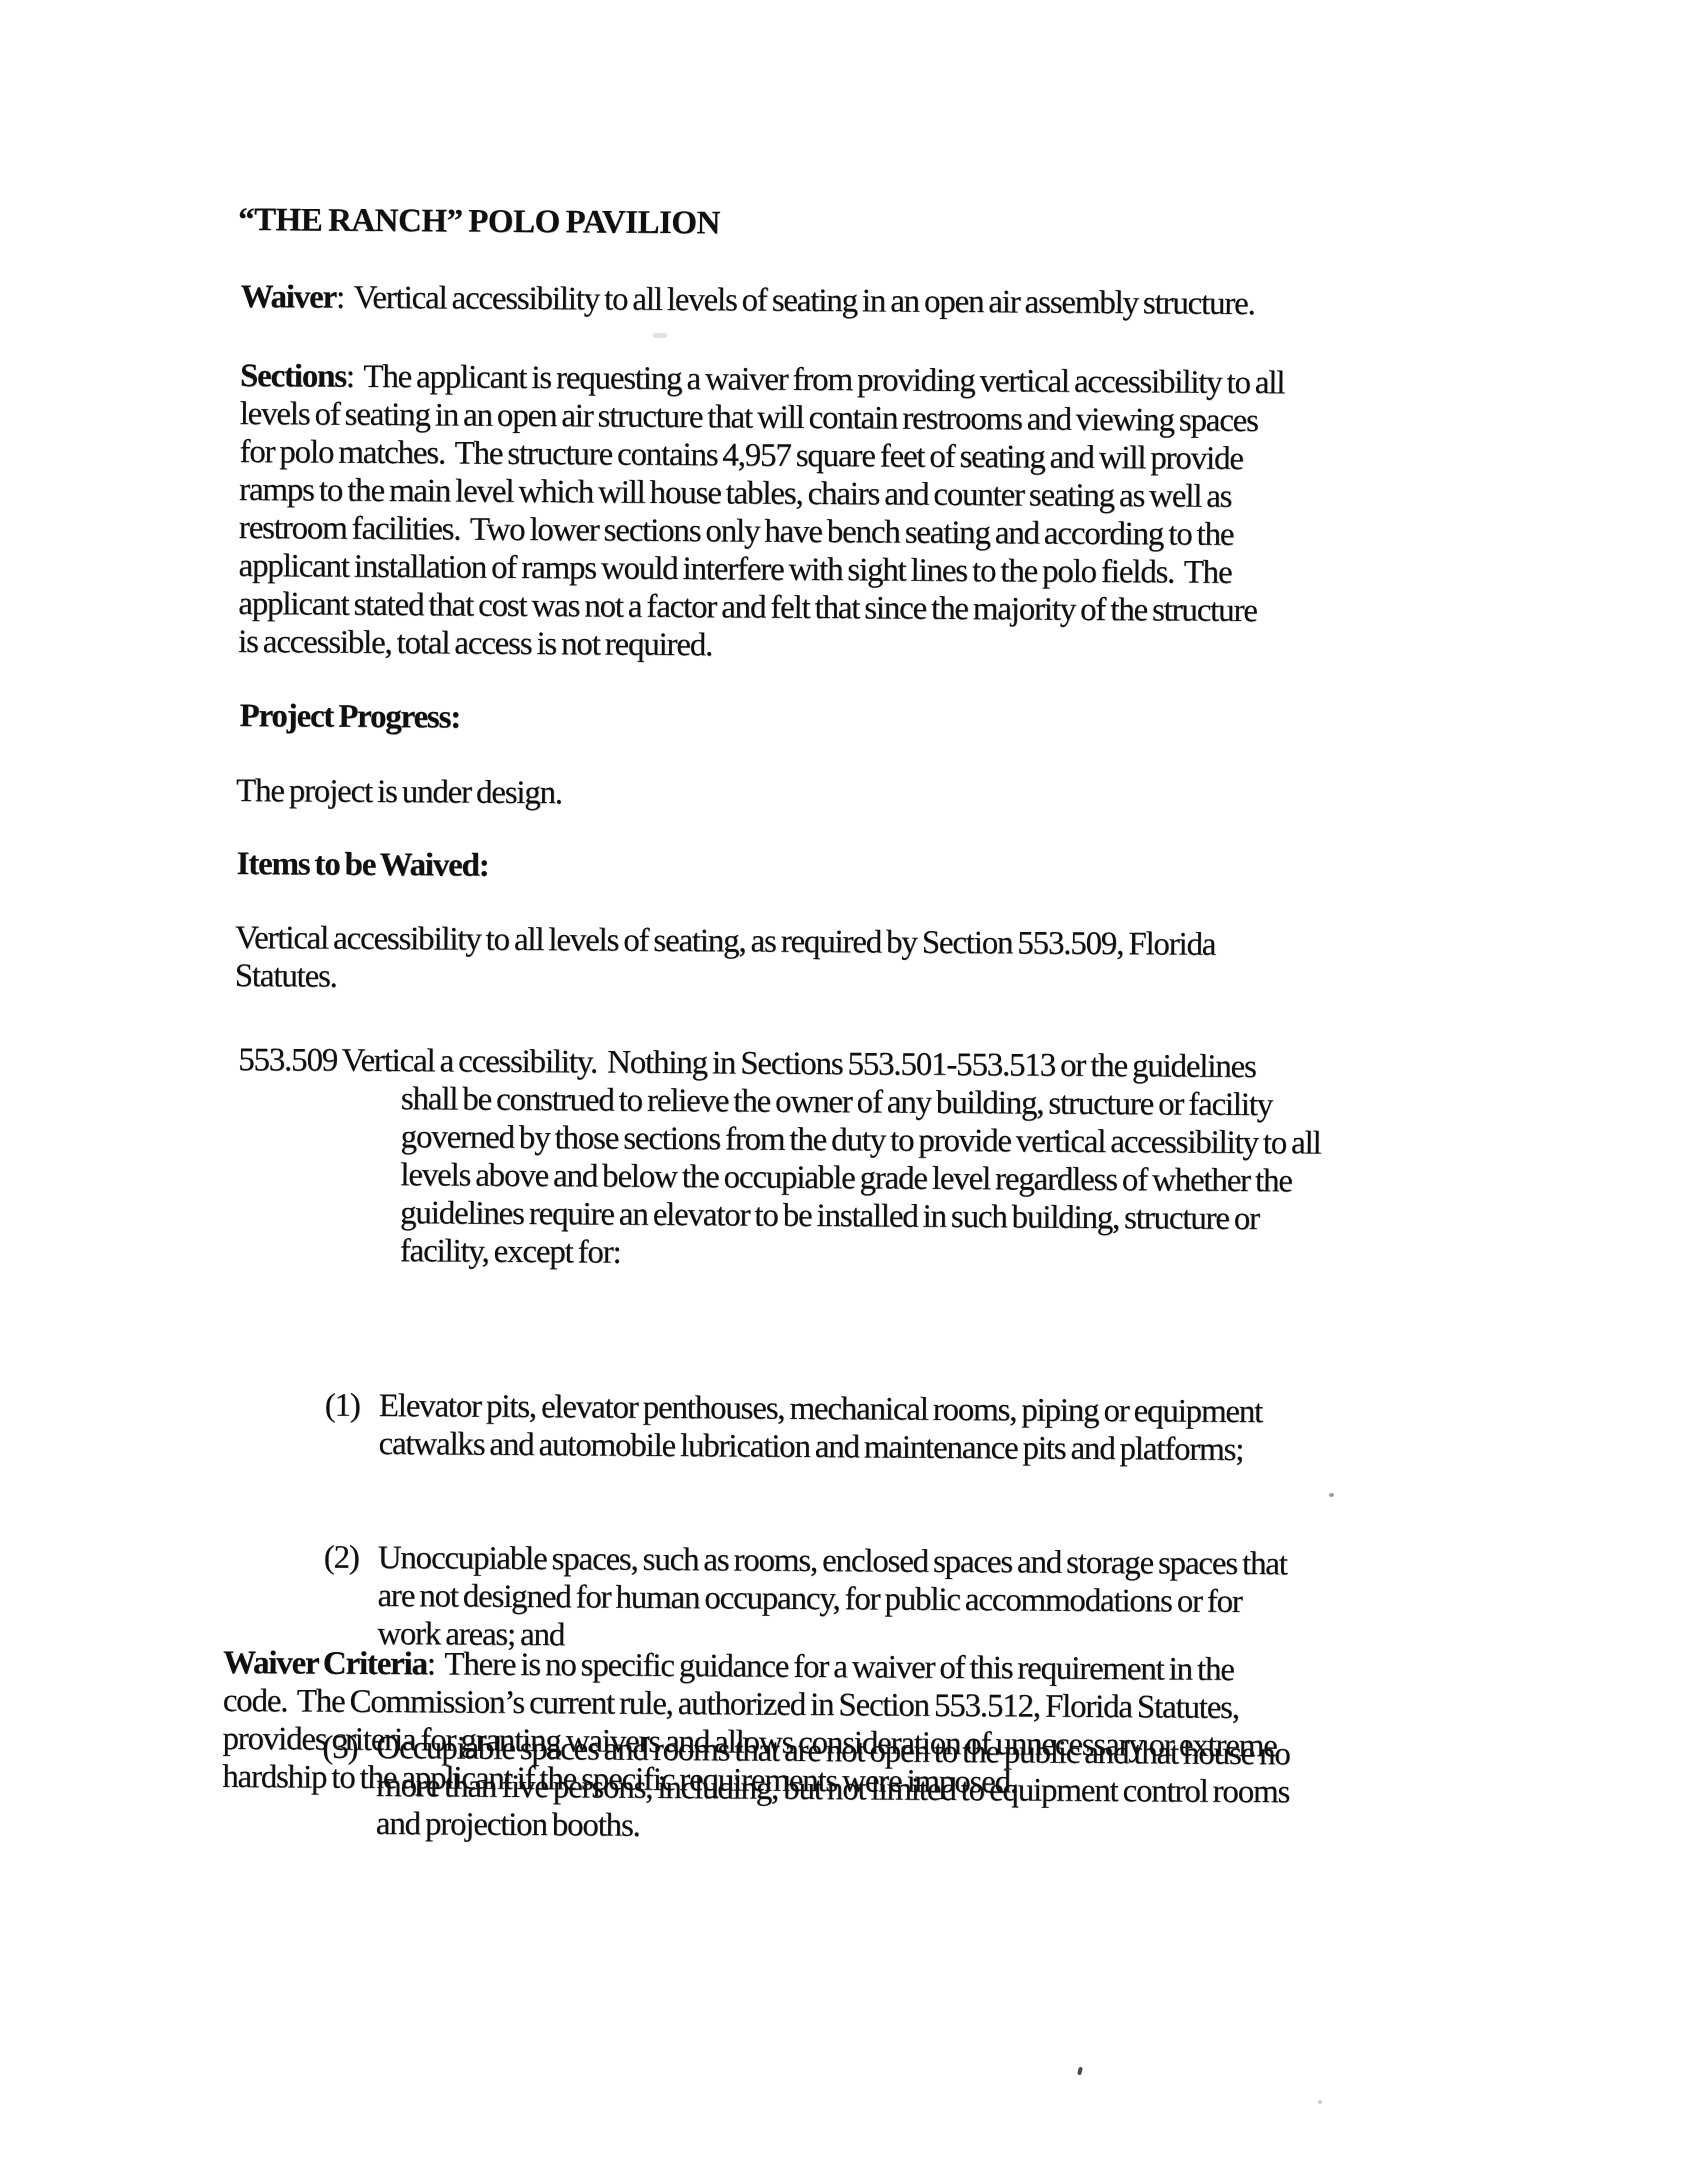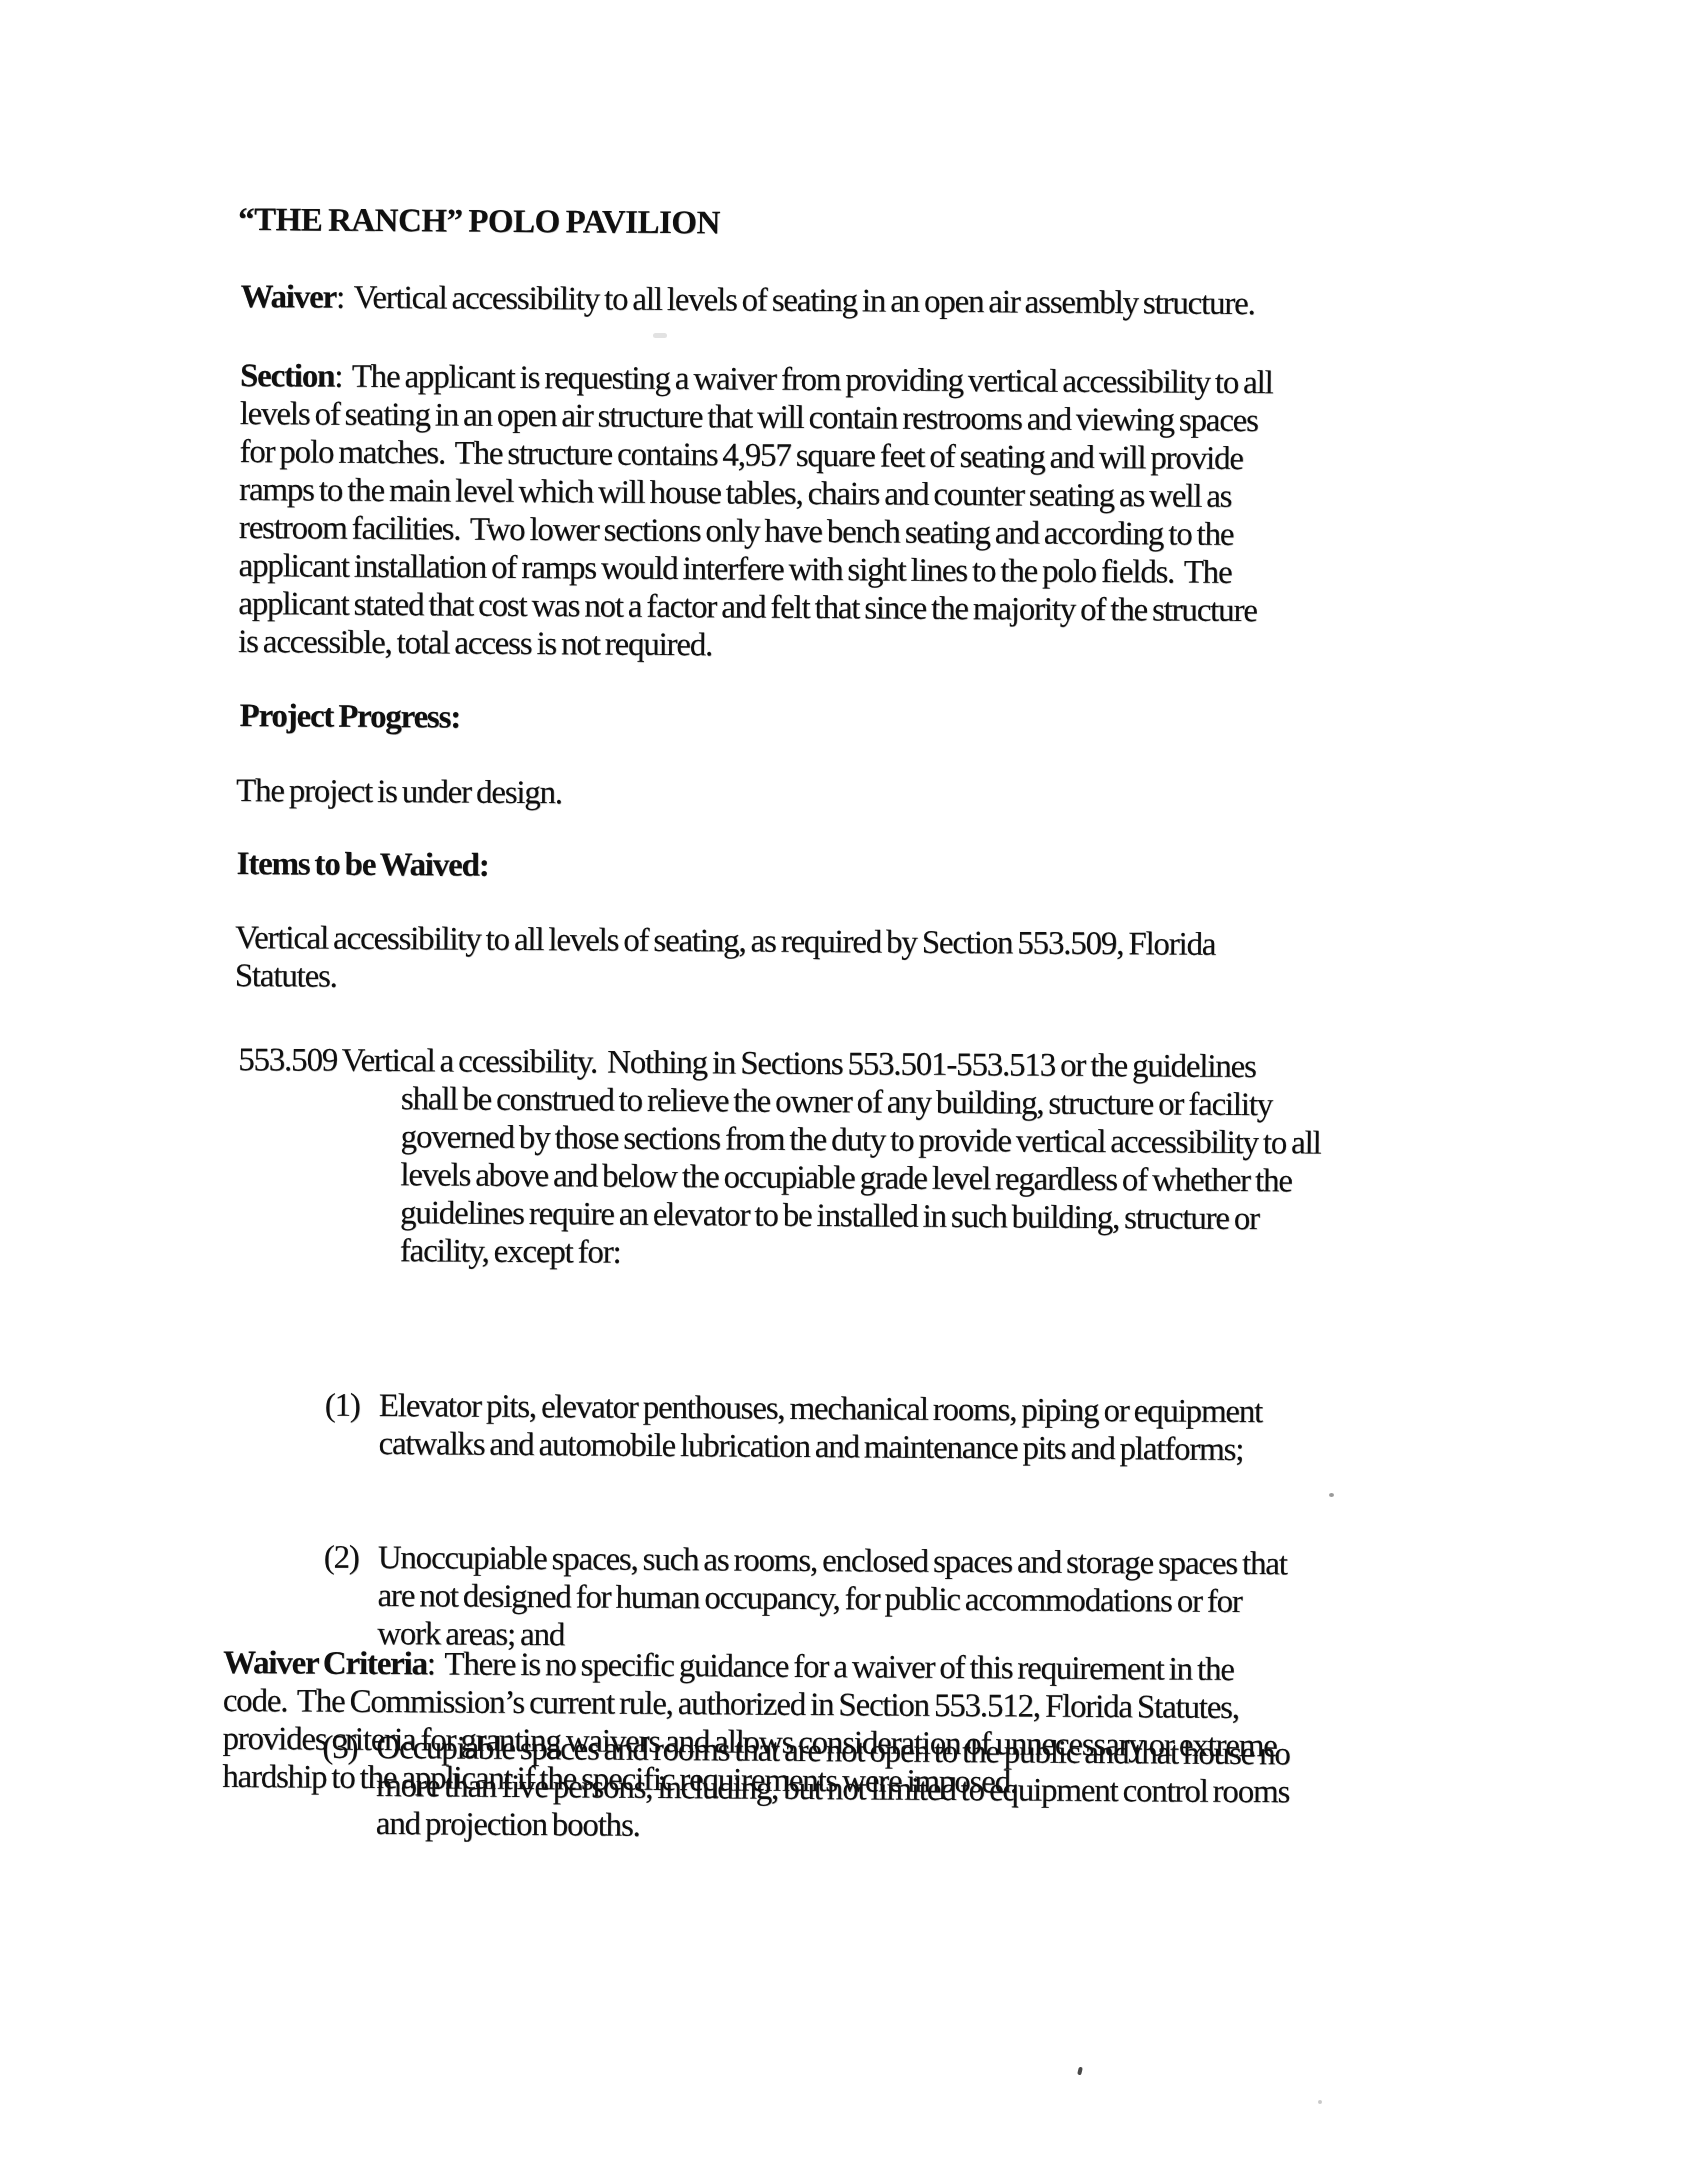--- a/index.html
+++ b/index.html
@@ -74,21 +74,21 @@
 </head>
 <body>
 
 <div class="page">
   <div class="sheet">
 
     <h1 class="txt doc-title">“THE RANCH” POLO PAVILION</h1>
 
     <p class="txt issue-para"><b class="bold">Waiver</b><span>:  Vertical accessibility to all levels of seating in an open air assembly structure.</span></p>
 
-    <p class="txt analysis-para"><b class="bold">Section</b><span>:  The applicant is requesting a waiver from providing vertical accessibility to all
+    <p class="txt analysis-para"><b class="bold">Sections</b><span>:  The applicant is requesting a waiver from providing vertical accessibility to all
 levels of seating in an open air structure that will contain restrooms and viewing spaces
 for polo matches.  The structure contains 4,957 square feet of seating and will provide
 ramps to the main level which will house tables, chairs and counter seating as well as
 restroom facilities.  Two lower sections only have bench seating and according to the
 applicant installation of ramps would interfere with sight lines to the polo fields.  The
 applicant stated that cost was not a factor and felt that since the majority of the structure
 is accessible, total access is not required.</span></p>
 
     <p class="txt pp-heading">Project Progress:</p>
     <p class="txt pp-text">The project is under design.</p>

